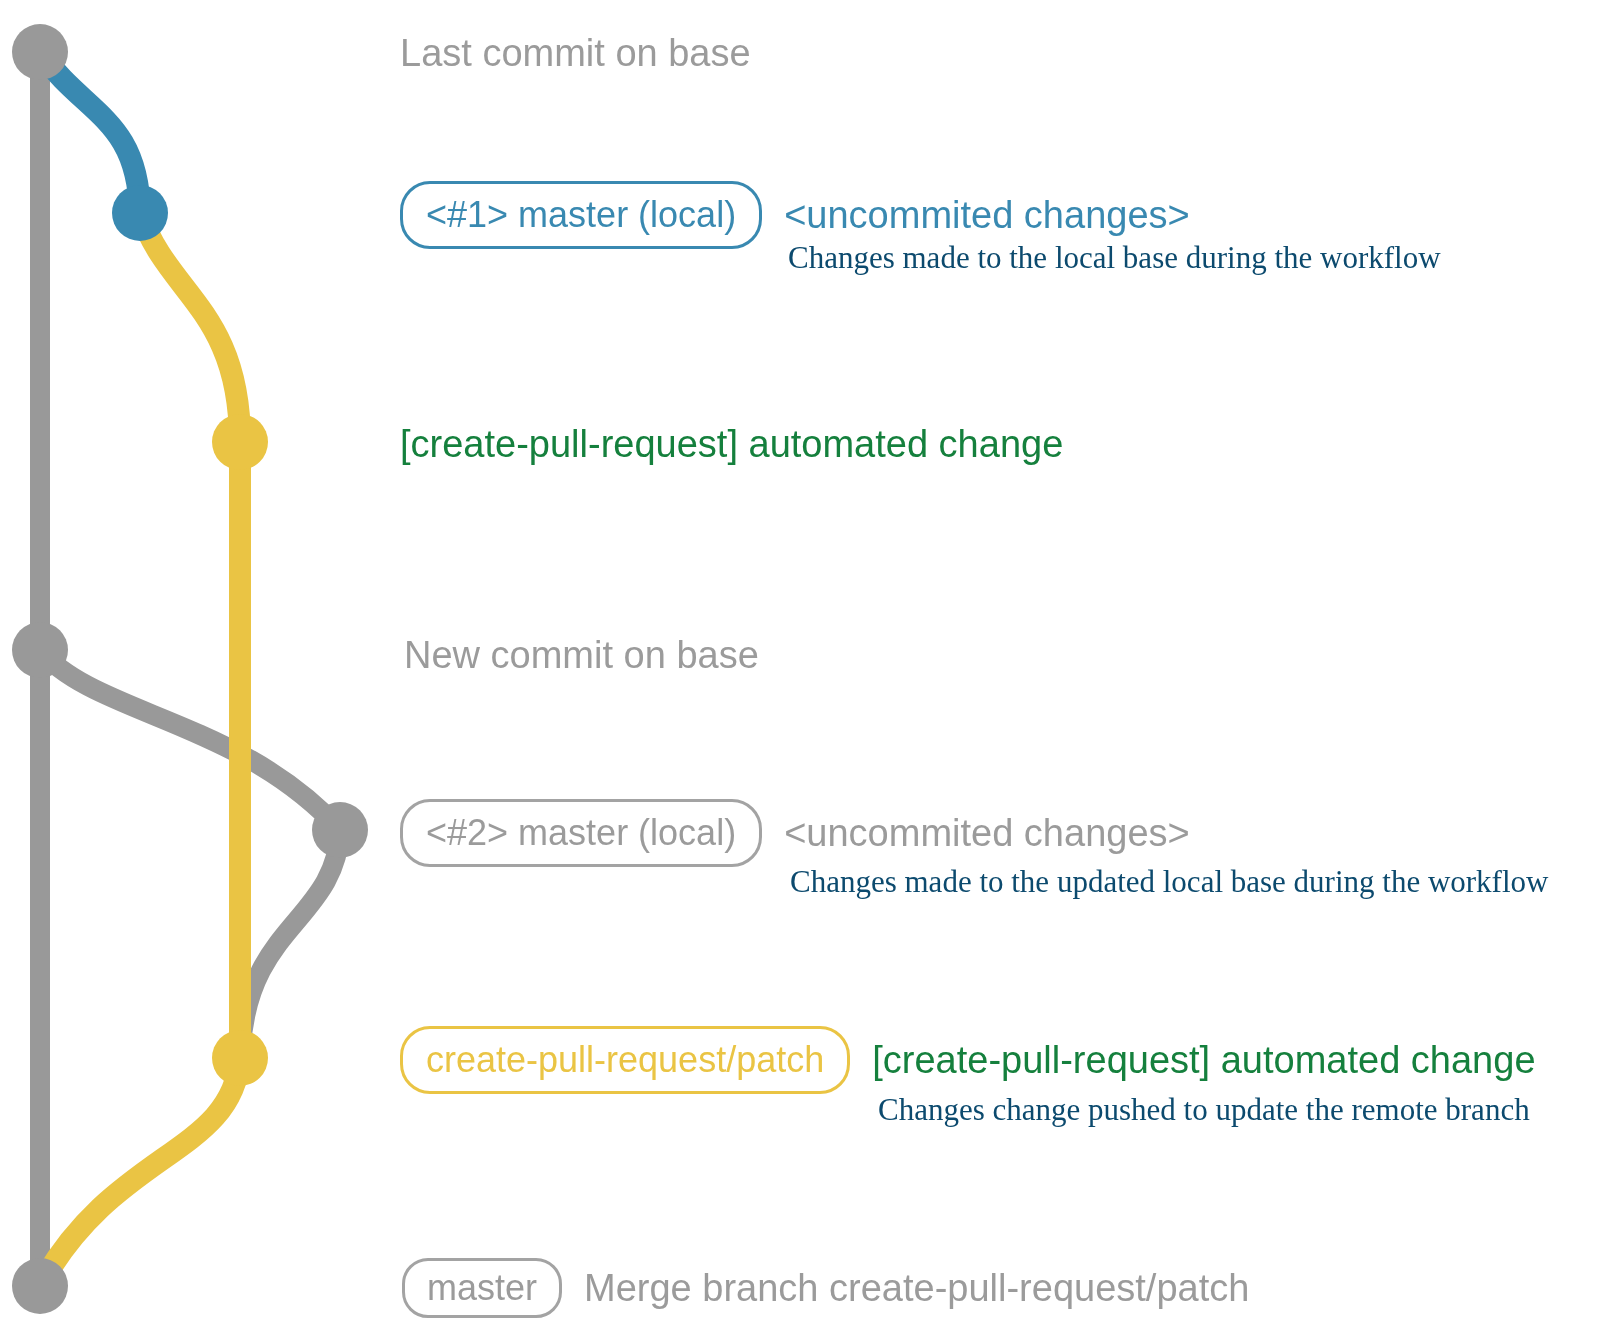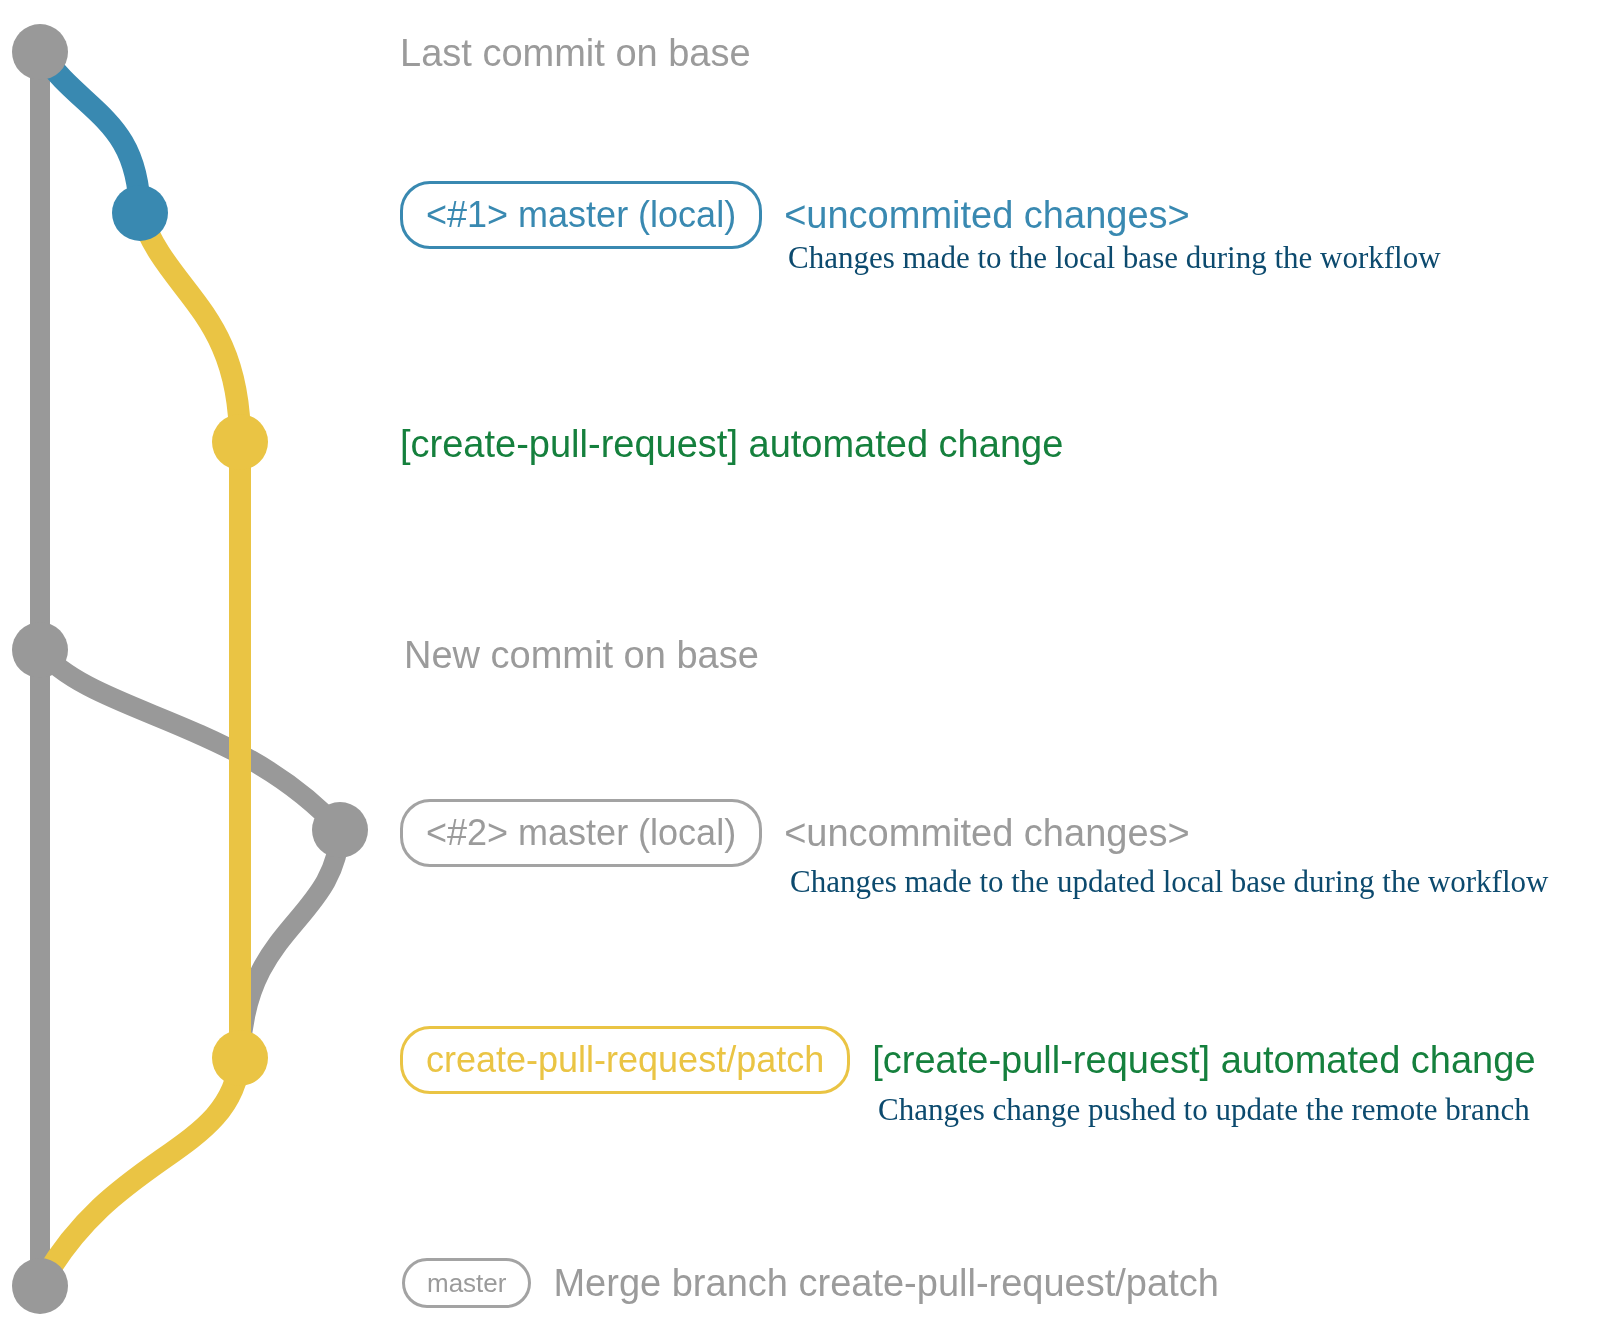--- a/index.html
+++ b/index.html
@@ -13,21 +13,21 @@
   .c-blue{color:#3989b1;}
   .c-yellow{color:#15803d;}
   .c-gray{color:#9b9b9b;}
 
   .badge{display:inline-flex;align-items:center;justify-content:center;
          font-size:36px;line-height:1;padding:13px 23px;border:3px solid;border-radius:30px;
          background:#ffffff;}
   .badge-blue{border-color:#3989b1;color:#3989b1;}
   .badge-gray{border-color:#a3a3a3;color:#9b9b9b;}
   .badge-yellow{border-color:#eac444;color:#eac444;text-align:right;}
-  .badge-small{font-size:26px;padding:9px 22px;border-radius:26px;}
+  .badge-small{font-size:36px;padding:9px 22px;border-radius:26px;}
 
   .desc{position:absolute;font-family:"Liberation Serif", serif;font-size:31px;line-height:1;
         color:#0c4a6e;white-space:nowrap;}
 </style>
 </head>
 <body>
 
 <div class="canvas">
 
   <svg class="graph-svg" width="1618" height="1344" viewBox="0 0 1618 1344">

